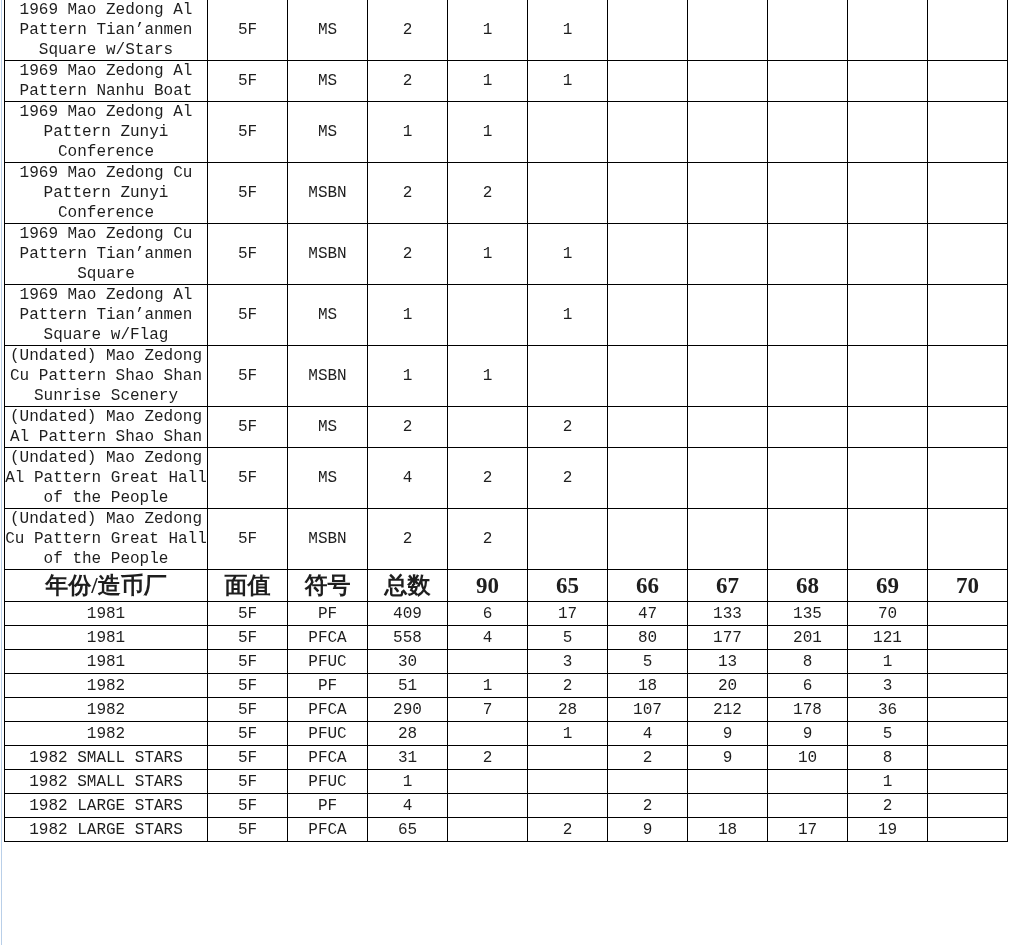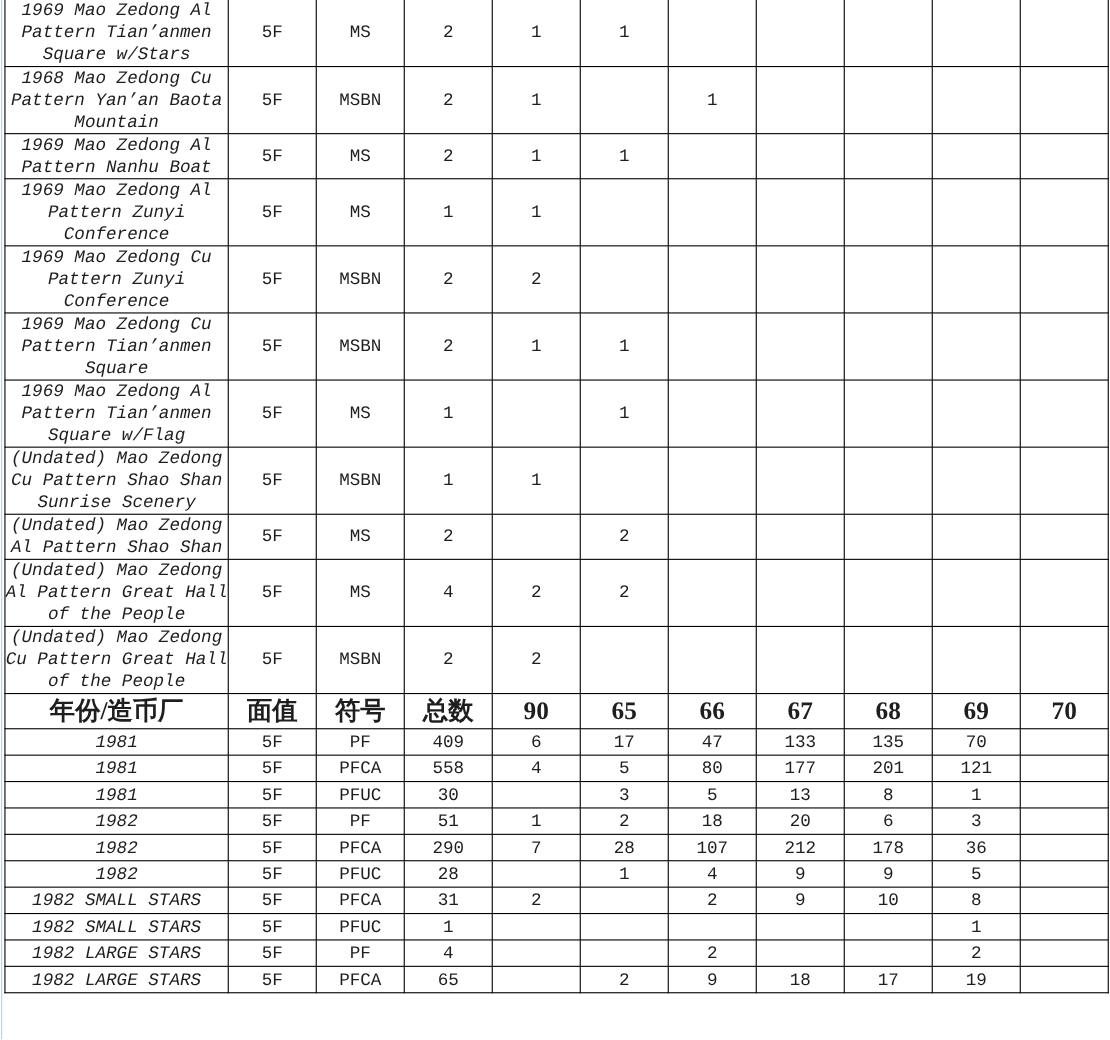--- a/index.html
+++ b/index.html
@@ -27,21 +27,20 @@
     border: 1.5px solid #000000;
     text-align: center;
     vertical-align: middle;
     padding: 0;
     font-size: 16px;
     overflow: hidden;
   }
   td.label-cell {
     white-space: pre-line;
     line-height: 20px;
-    font-style: italic;
   }
   #pattern-body tr:first-child td { border-top: none; }
   tr.header-row td {
     font-family: "Liberation Serif", serif;
     font-weight: bold;
     font-size: 23px;
     height: 25px;
   }
   #coin-body tr { height: 24px; margin-top: 36px; }
   .watermark {
@@ -78,35 +77,20 @@
       <tr style="height: 60px;">
         <td class="label-cell">1969 Mao Zedong Al
 Pattern Tian’anmen
 Square w/Stars</td>
         <td>5F</td>
         <td>MS</td>
         <td>2</td>
         <td>1</td>
         <td>1</td>
         <td></td>
-        <td></td>
-        <td></td>
-        <td></td>
-        <td></td>
-      </tr>
-      <tr style="height: 60px;">
-        <td class="label-cell">1968 Mao Zedong Cu
-Pattern Yan’an Baota
-Mountain</td>
-        <td>5F</td>
-        <td>MSBN</td>
-        <td>2</td>
-        <td>1</td>
-        <td></td>
-        <td>1</td>
         <td></td>
         <td></td>
         <td></td>
         <td></td>
       </tr>
       <tr style="height: 40px;">
         <td class="label-cell">1969 Mao Zedong Al
 Pattern Nanhu Boat</td>
         <td>5F</td>
         <td>MS</td>

